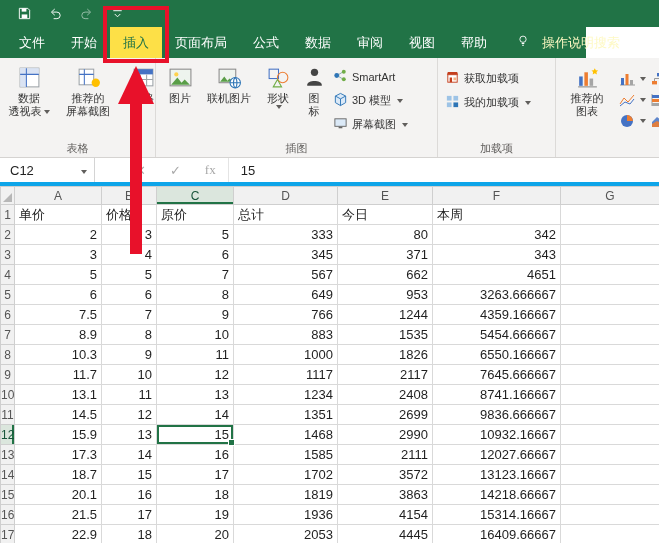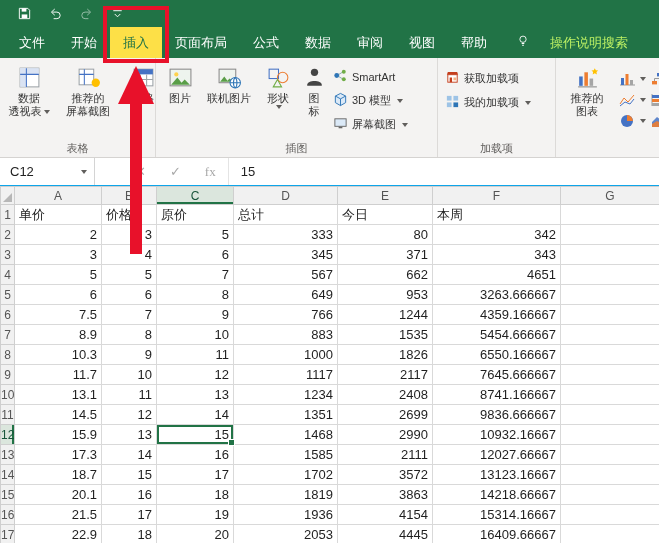--- a/index.html
+++ b/index.html
@@ -7,26 +7,26 @@
        font-family:"Liberation Sans","DejaVu Sans",sans-serif;-webkit-font-smoothing:antialiased}
 
   
   .titlebar{position:absolute;left:0;top:0;width:659px;height:27px;background:#217346;
             display:flex;align-items:center;padding-left:16px;box-sizing:border-box;gap:14px}
   .qbtn{width:17px;height:17px;display:inline-flex;align-items:center;justify-content:center}
   .qbtn svg{width:15px;height:15px}
   .qbtn.dim{opacity:.55}
 
   
-  .tabrow{position:absolute;left:0;top:27px;width:659px;height:31px;background:#217346;
+  .tabrow{position:absolute;left:0;top:27px;width:586px;height:31px;background:#217346;
           display:flex;align-items:stretch;padding-left:6px;box-sizing:border-box}
   .tablist{display:flex;align-items:stretch}
   .tab{padding:0 13px;display:flex;align-items:center;color:#fff;font-size:13px;white-space:nowrap;cursor:pointer}
   .tab.active{background:#fde047;color:#217346}
-  .tellme{display:flex;align-items:center;gap:20px;color:#bef264;font-size:13px;margin-left:16px;white-space:nowrap}
+  .tellme{display:flex;align-items:center;gap:12px;color:#fef9c3;font-size:13px;margin-left:16px;white-space:nowrap}
   .tellme svg{width:14px;height:14px}
 
   
   .ribbon{position:absolute;left:0;top:58px;width:659px;height:100px;background:#f4f3f2;
           border-bottom:1px solid #d5d3d1;box-sizing:border-box;display:flex;overflow:hidden}
   .rgroup{display:flex;flex-direction:column;border-right:1px solid #dcdad8;padding:2px 3px 0;box-sizing:border-box;flex:none}
   .rbody{flex:1;display:flex;align-items:flex-start}
   .rlabel{height:16px;line-height:15px;text-align:center;font-size:11px;color:#605e5c;white-space:nowrap}
   .btn-lg{display:flex;flex-direction:column;align-items:center;padding:4px 2px 0;font-size:11px;color:#333;
           text-align:center;line-height:13px;cursor:pointer;flex:none}
@@ -37,21 +37,21 @@
   .btn-sm svg{width:15px;height:15px}
   .dda{width:0;height:0;border-left:3px solid transparent;border-right:3px solid transparent;
        border-top:4px solid #605e5c;display:inline-block;margin-left:2px;vertical-align:middle}
   .minis{display:grid;grid-template-rows:repeat(3,21px);grid-auto-flow:column;grid-auto-columns:32px;
          padding:8px 0 0 4px;align-items:center}
   .mini{display:flex;align-items:center;gap:2px;cursor:pointer}
   .mini svg{width:17px;height:14px}
 
   
   .fbar{position:absolute;left:0;top:158px;width:659px;height:28px;background:#fff;
-        border-bottom:1px solid #0ea5e9;display:flex;align-items:stretch;font-size:13px;box-sizing:border-box}
+        border-bottom:4px solid #0ea5e9;display:flex;align-items:stretch;font-size:13px;box-sizing:border-box}
   .namebox{width:95px;border-right:1px solid #d4d4d4;display:flex;align-items:center;
            padding-left:10px;position:relative;color:#222;box-sizing:border-box}
   .nb-dd{position:absolute;right:7px;top:12px}
   .fbtns{display:flex;align-items:center;padding-left:28px}
   .fbtns .fico{padding:0 12px;color:#a8a8a8;font-size:13px}
   .fx{font-family:"Liberation Serif",serif;color:#555;font-size:14px}
   .fval{flex:1;display:flex;align-items:center;padding-left:12px;color:#222;border-left:1px solid #e4e4e4}
 
   
   .sheet{position:absolute;left:0;top:186px;width:659px;height:357px;overflow:hidden;background:#fff}

